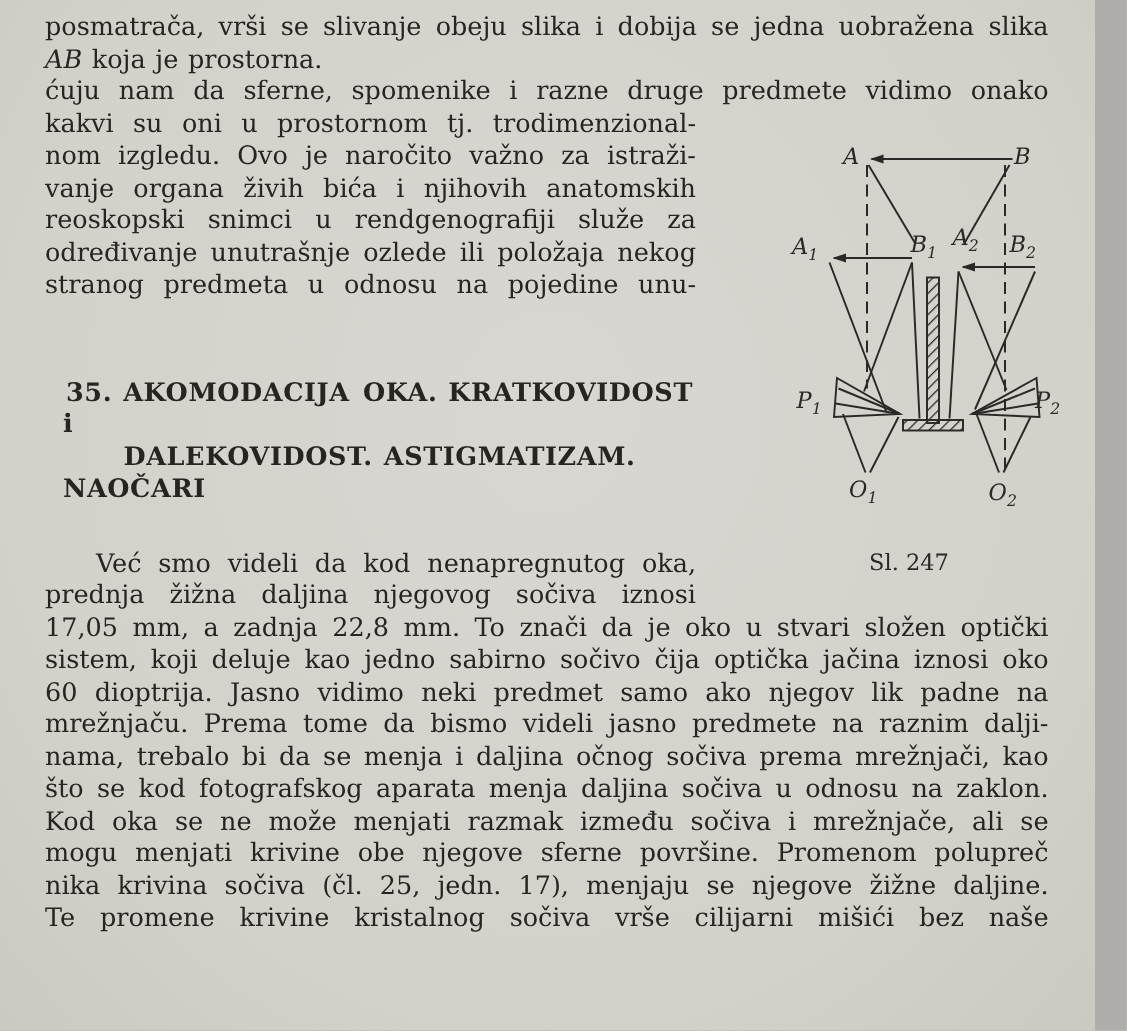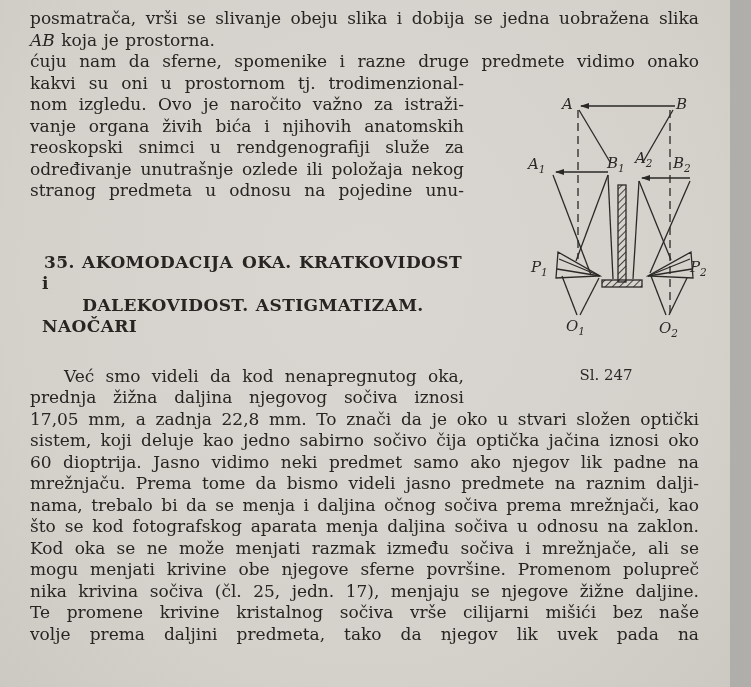--- a/index.html
+++ b/index.html
@@ -151,17 +151,16 @@
     <div class="line">17,05 mm, a zadnja 22,8 mm. To znači da je oko u stvari složen optički</div>
     <div class="line">sistem, koji deluje kao jedno sabirno sočivo čija optička jačina iznosi oko</div>
     <div class="line">60 dioptrija. Jasno vidimo neki predmet samo ako njegov lik padne na</div>
     <div class="line">mrežnjaču. Prema tome da bismo videli jasno predmete na raznim dalji-</div>
     <div class="line">nama, trebalo bi da se menja i daljina očnog sočiva prema mrežnjači, kao</div>
     <div class="line">što se kod fotografskog aparata menja daljina sočiva u odnosu na zaklon.</div>
     <div class="line"><span>Kod oka se </span><span class="b">ne</span><span> može menjati razmak između sočiva i mrežnjače, ali se</span></div>
     <div class="line">mogu menjati krivine obe njegove sferne površine. Promenom polupreč</div>
     <div class="line">nika krivina sočiva (čl. 25, jedn. 17), menjaju se njegove žižne daljine.</div>
     <div class="line b">Te promene krivine kristalnog sočiva vrše cilijarni mišići bez naše</div>
-    <div class="line b">volje prema daljini predmeta, tako da njegov lik uvek pada na</div>
 
   </div>
 
 </div>
 
 </body></html>

